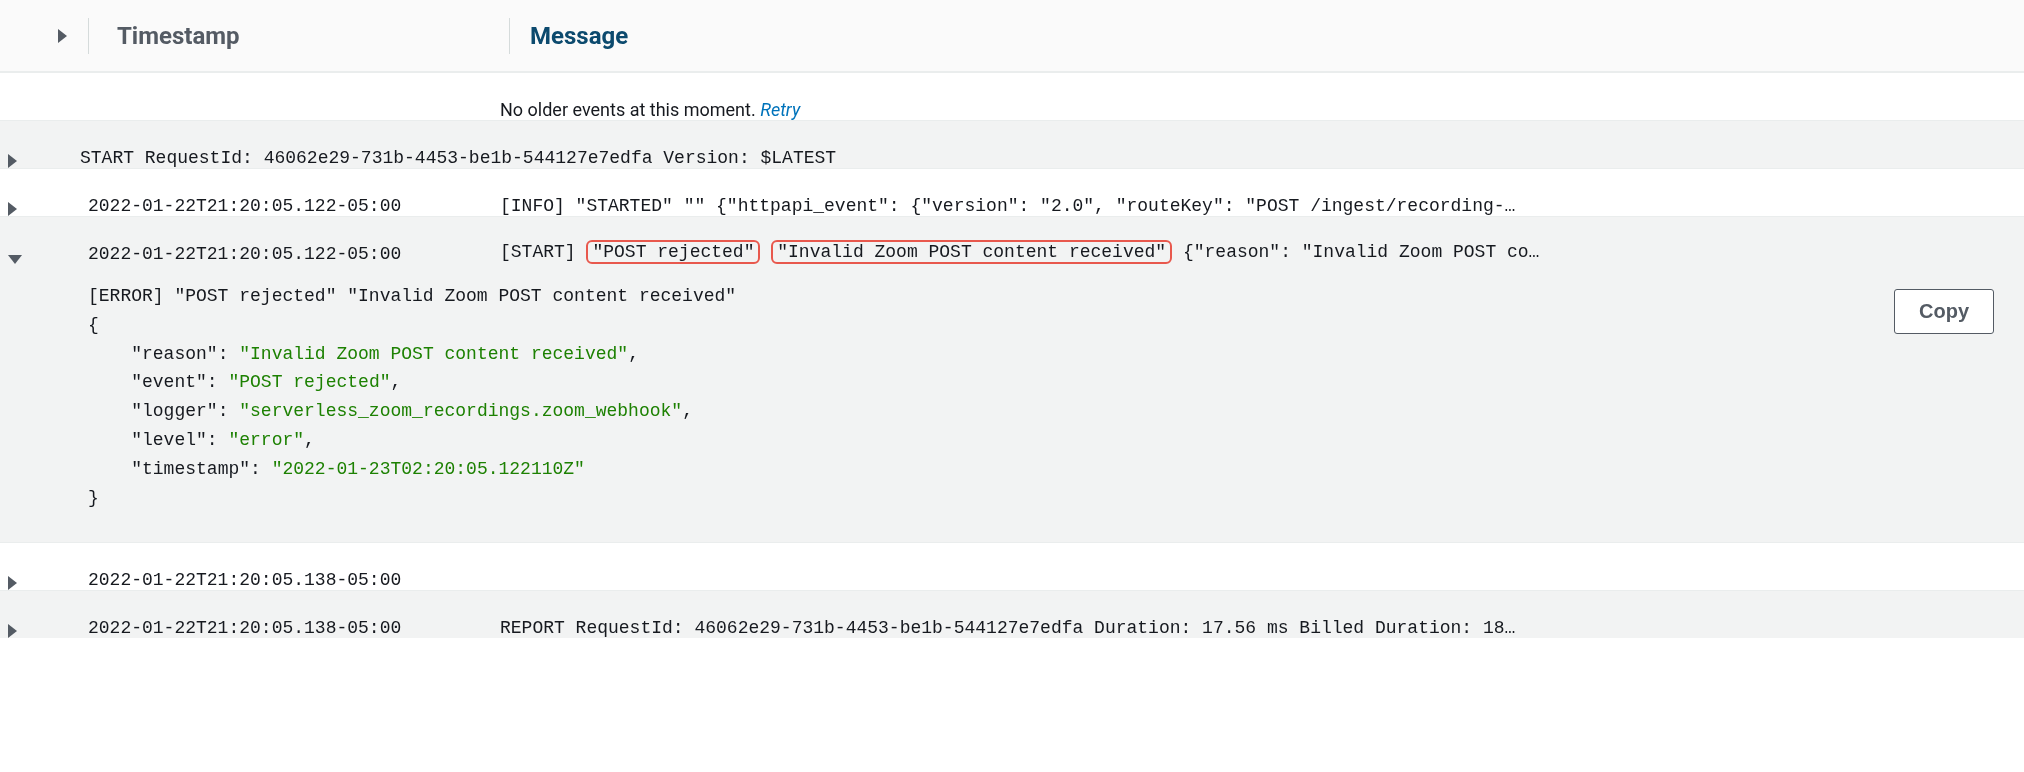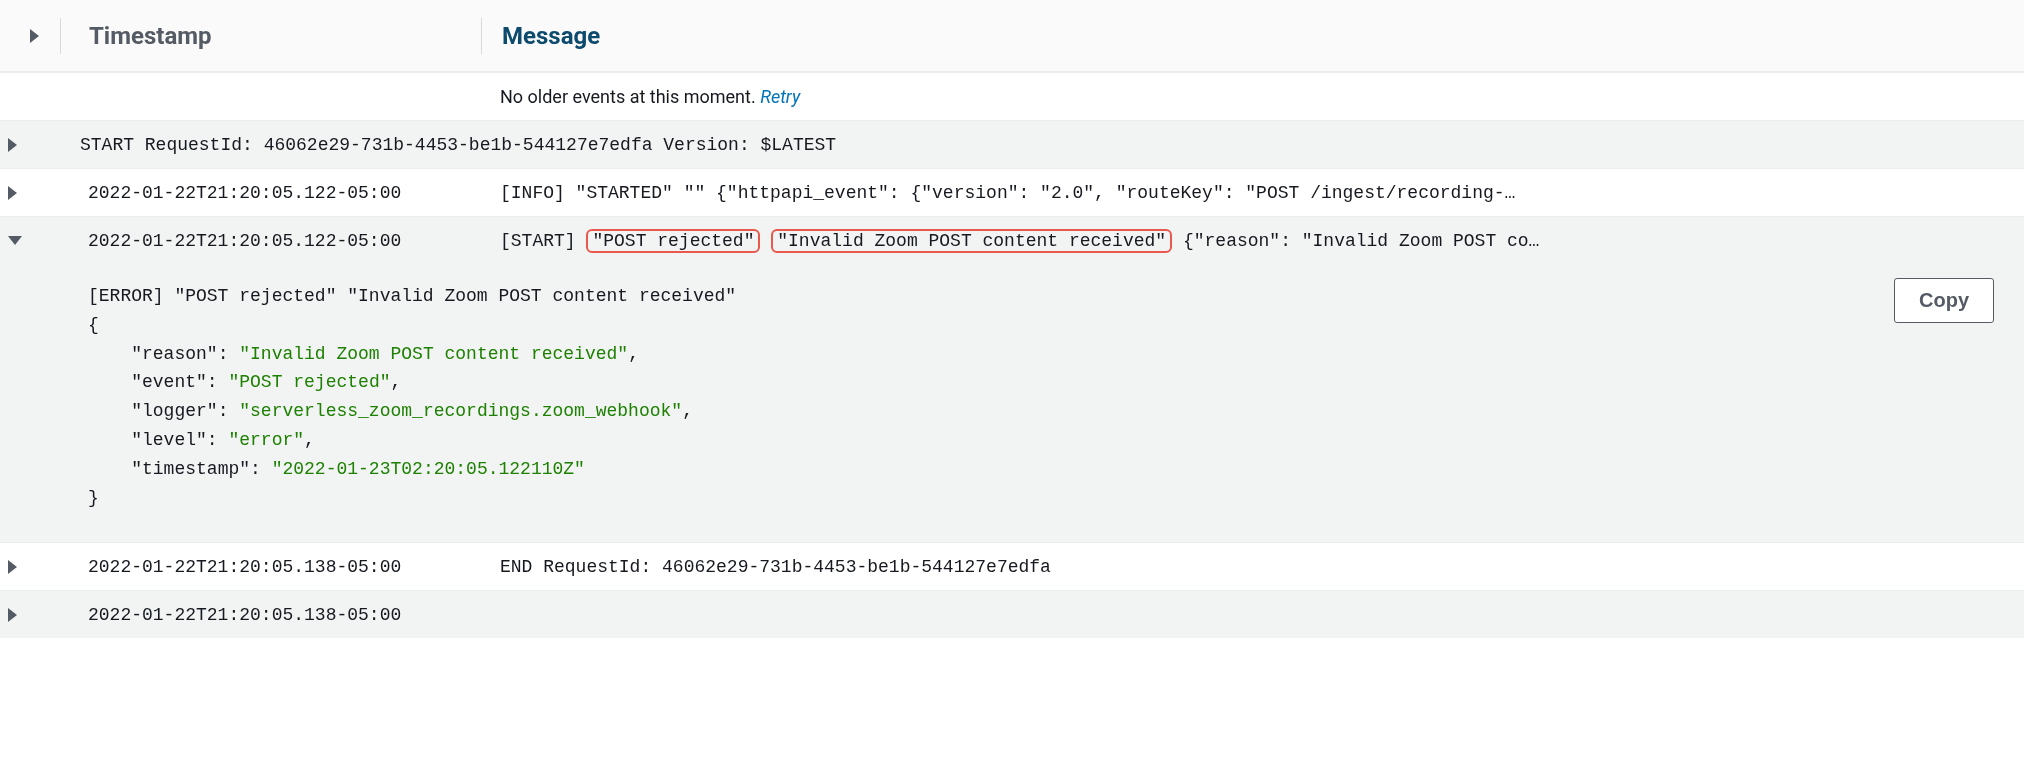--- a/index.html
+++ b/index.html
@@ -15,20 +15,21 @@
 }
 .table {
   width: 100%;
 }
 .header-row {
   display: flex;
   align-items: center;
   height: 72px;
   border-bottom: 1px solid #eaeded;
   background: #fafafa;
+  padding-left: 28px;
 }
 .header-row .expand-col {
   width: 60px;
   display: flex;
   justify-content: center;
 }
 .header-row .divider {
   width: 1px;
   height: 36px;
   background: #d5dbdb;
@@ -42,21 +43,21 @@
 }
 .header-row .msg-col {
   flex: 1;
   padding-left: 20px;
   font-size: 24px;
   font-weight: 700;
   color: #0c4a6e;
 }
 .row {
   display: flex;
-  align-items: center;
+  align-items: flex-end;
   height: 48px;
   border-top: 1px solid #eaeded;
 }
 .row.striped {
   background: #f2f3f3;
 }
 .expand-col {
   width: 60px;
   display: flex;
   justify-content: flex-start;
@@ -107,21 +108,21 @@
   position: relative;
 }
 .expanded-pre {
   font-family: "SFMono-Regular", Consolas, "Liberation Mono", Menlo, monospace;
   font-size: 18px;
   line-height: 1.6;
   white-space: pre;
 }
 .copy-btn {
   position: absolute;
-  top: 14px;
+  top: 25px;
   right: 30px;
   background: #fff;
   border: 1px solid #545b64;
   border-radius: 3px;
   padding: 10px 24px;
   font-size: 20px;
   font-weight: 700;
   color: #545b64;
   cursor: pointer;
 }
@@ -187,24 +188,24 @@
     <span class="json-key">"level"</span><span class="json-punct">: </span><span class="json-str">"error"</span><span class="json-punct">,</span>
     <span class="json-key">"timestamp"</span><span class="json-punct">: </span><span class="json-str">"2022-01-23T02:20:05.122110Z"</span>
 <span>}</span></div>
   </div>
 
   <div class="row">
     <div class="expand-col">
         <div class="triangle"></div>
       </div>
     <div class="ts-col mono">2022-01-22T21:20:05.138-05:00</div>
-    <div class="msg-col mono">END RequestId: 46062e29-731b-4453-be1b-544127e7edfa</div>
   </div>
 
   <div class="row striped">
     <div class="expand-col">
         <div class="triangle"></div>
       </div>
     <div class="ts-col mono">2022-01-22T21:20:05.138-05:00</div>
+    <div class="msg-col mono">REPORT RequestId: 46062e29-731b-4453-be1b-544127e7edfa Duration: 17.56 ms Billed Duration: 18…</div>
   </div>
 
 
 </div>
 
 </body></html>

